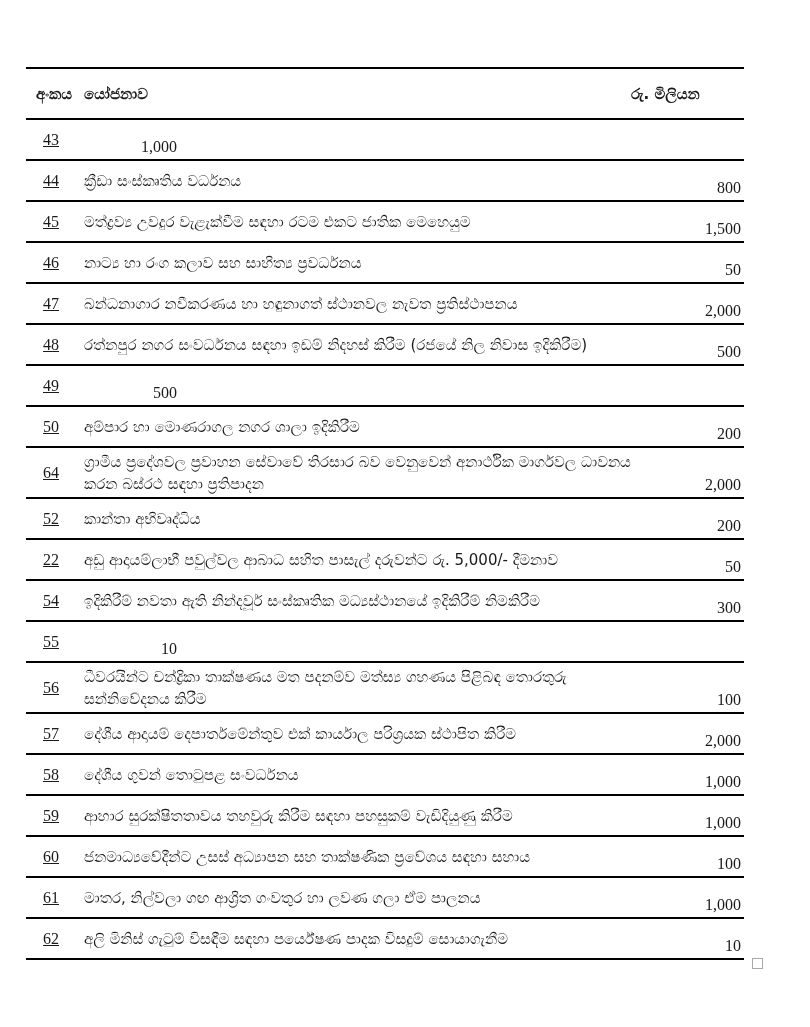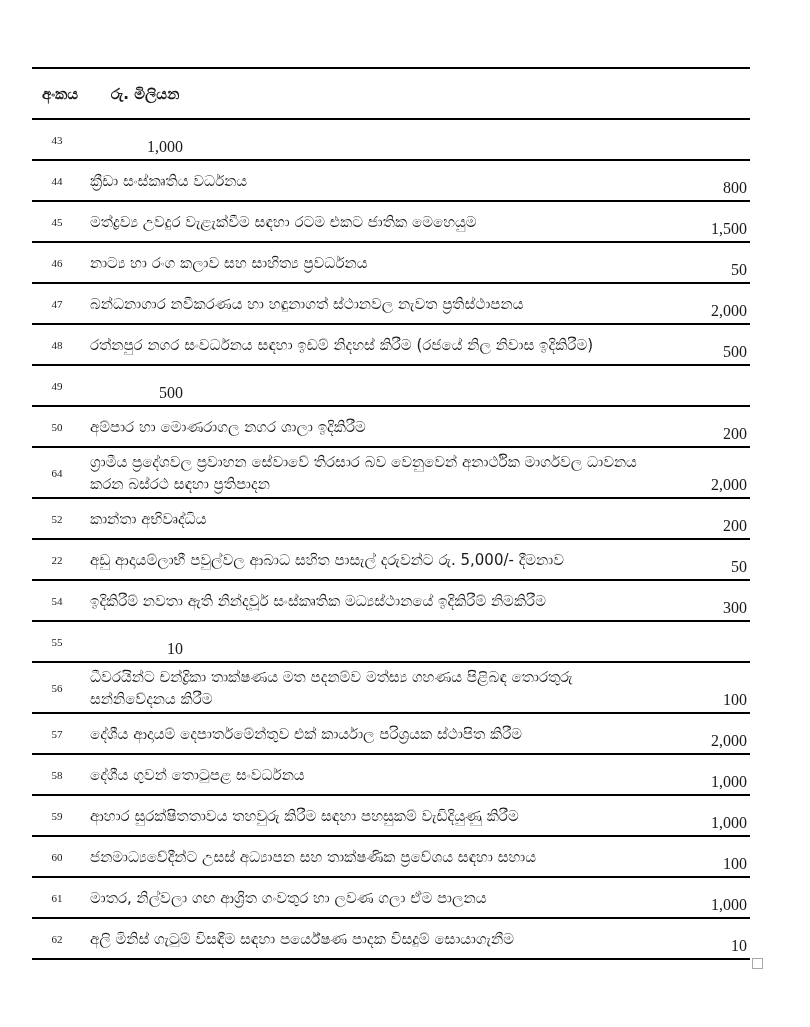--- a/index.html
+++ b/index.html
@@ -10,21 +10,21 @@
   body {
     width: 810px;
     height: 1027px;
     position: relative;
     font-family: "DejaVu Sans", "Liberation Serif", sans-serif;
     color: #1a1a1a;
     overflow: hidden;
   }
   .doc-table {
     position: absolute;
-    left: 32px;
+    left: 26px;
     top: 67px;
     width: 718px;
   }
   .header-row {
     display: flex;
     align-items: center;
     box-sizing: border-box;
     height: 53px;
     border-top: 2px solid #000;
     border-bottom: 2px solid #000;
@@ -35,39 +35,40 @@
     width: 58px;
     box-sizing: border-box;
     padding-left: 10px;
     font-family: "DejaVu Sans", sans-serif;
   }
   .header-row .cell-text {
     flex: 1;
   }
   .header-row .cell-amount {
     width: 110px;
-    text-align: center;
+    text-align: left;
     padding-right: 3px;
   }
   .data-row {
     display: flex;
     box-sizing: border-box;
     min-height: 41px;
     border-bottom: 2px solid #000;
     padding: 3px 0 2px 0;
   }
   .data-row .cell-no {
     width: 58px;
     display: flex;
     align-items: center;
     justify-content: center;
     font-family: "Liberation Serif", serif;
-    font-size: 11px;
+    font-size: 16px;
     padding-right: 8px;
     box-sizing: border-box;
+    text-decoration: underline;
   }
   .data-row .cell-text {
     flex: 1;
     display: flex;
     align-items: center;
     font-size: 15px;
     line-height: 22px;
     padding-right: 14px;
   }
   .data-row .cell-amount {
@@ -90,20 +91,21 @@
     background: #ffffff;
     box-sizing: border-box;
   }
 </style>
 </head>
 <body>
 
 <div class="doc-table">
   <div class="header-row">
     <div class="cell-no">අංකය</div>
+    <div class="cell-text">යෝජනාව</div>
     <div class="cell-amount">රු. මිලියන</div>
   </div>
   <div id="table-body">
   <div class="data-row">
     <div class="cell-no">43</div>
     <div class="cell-amount">1,000</div>
   </div>
 
   <div class="data-row">
     <div class="cell-no">44</div>

